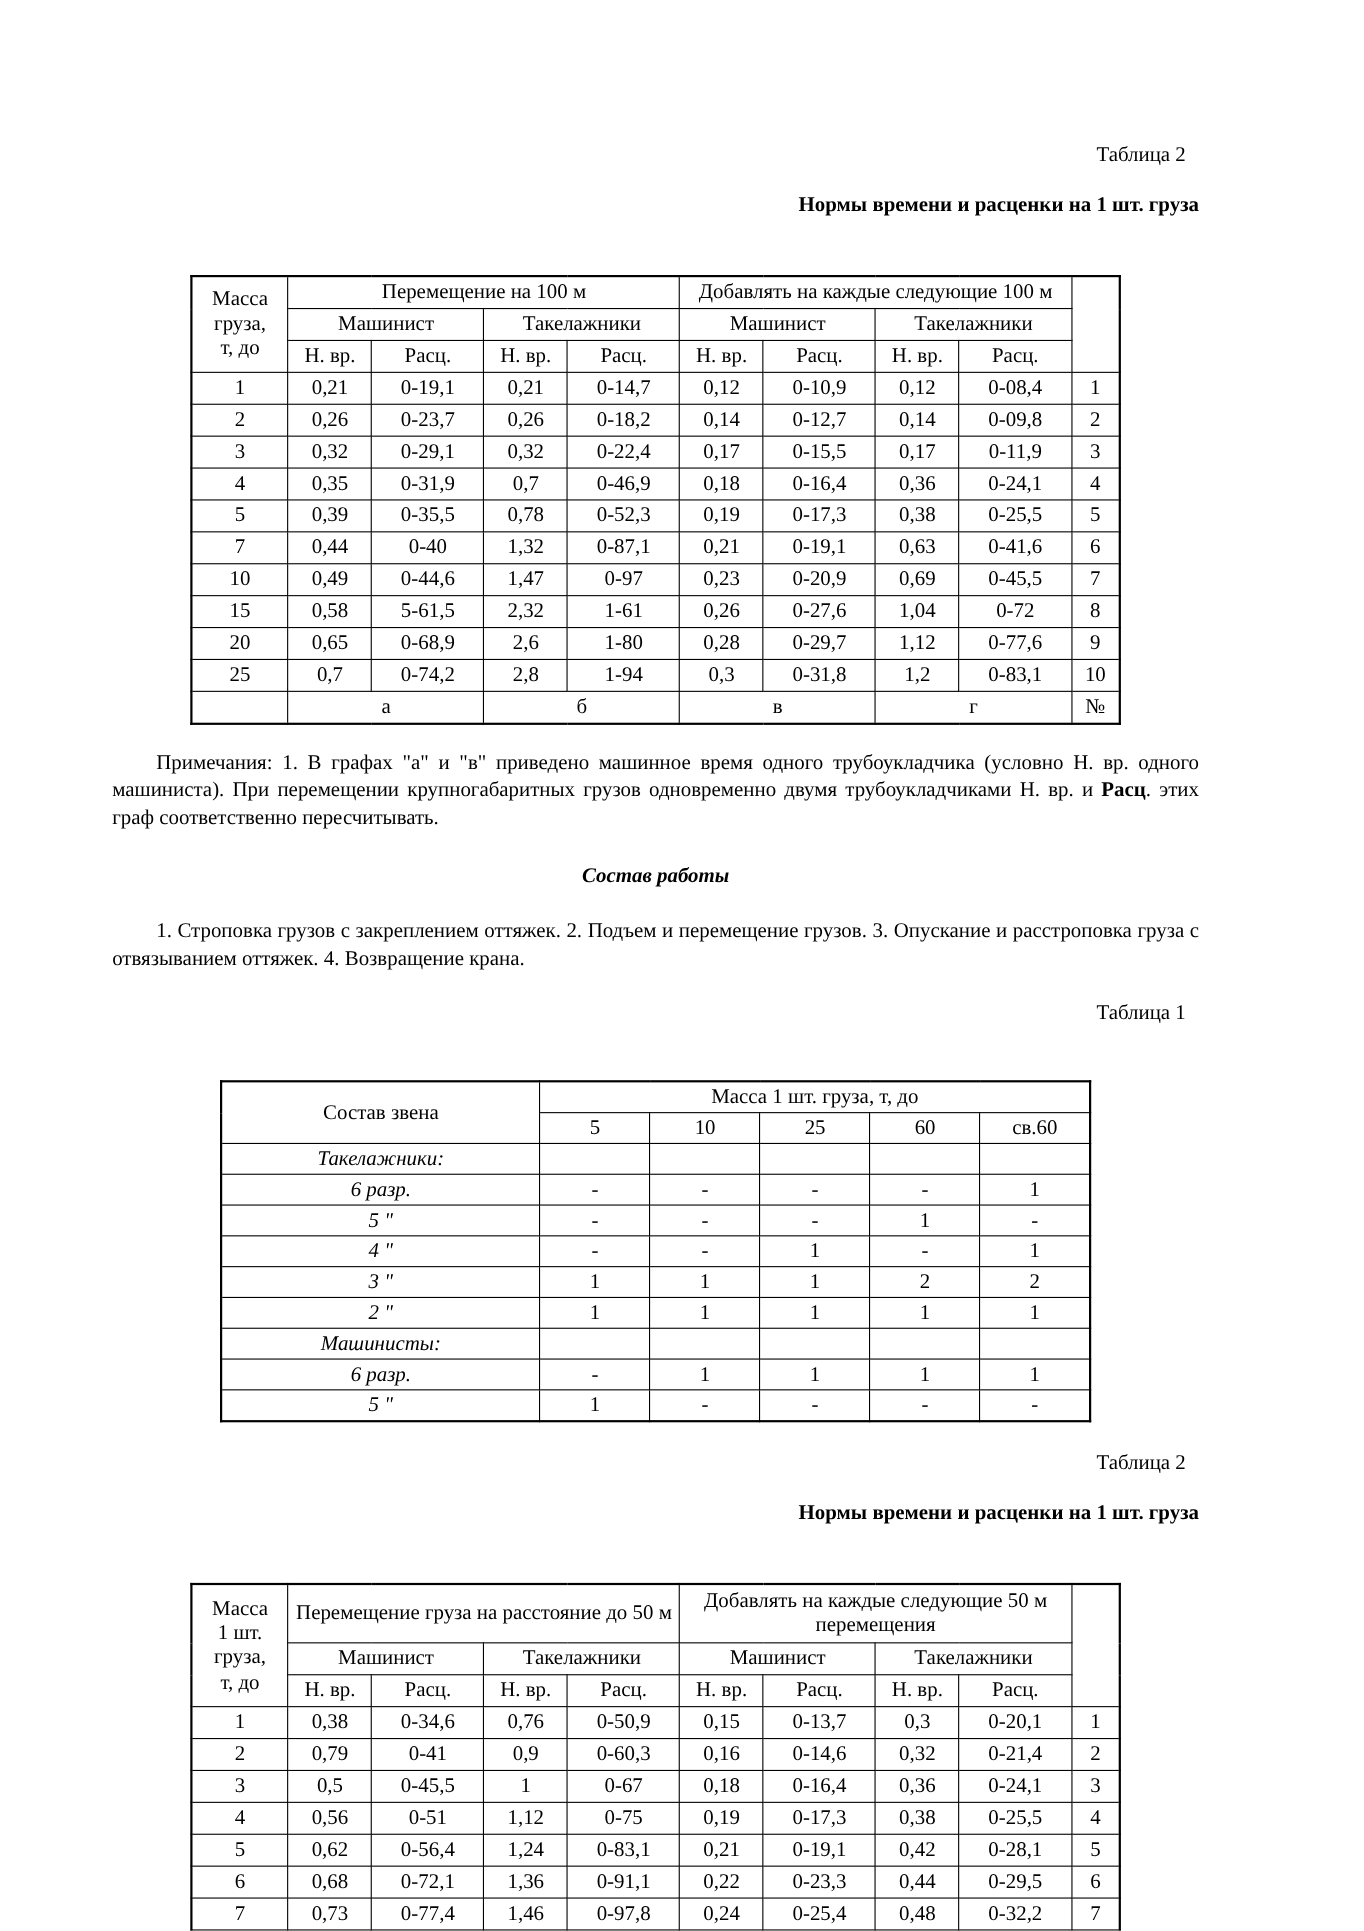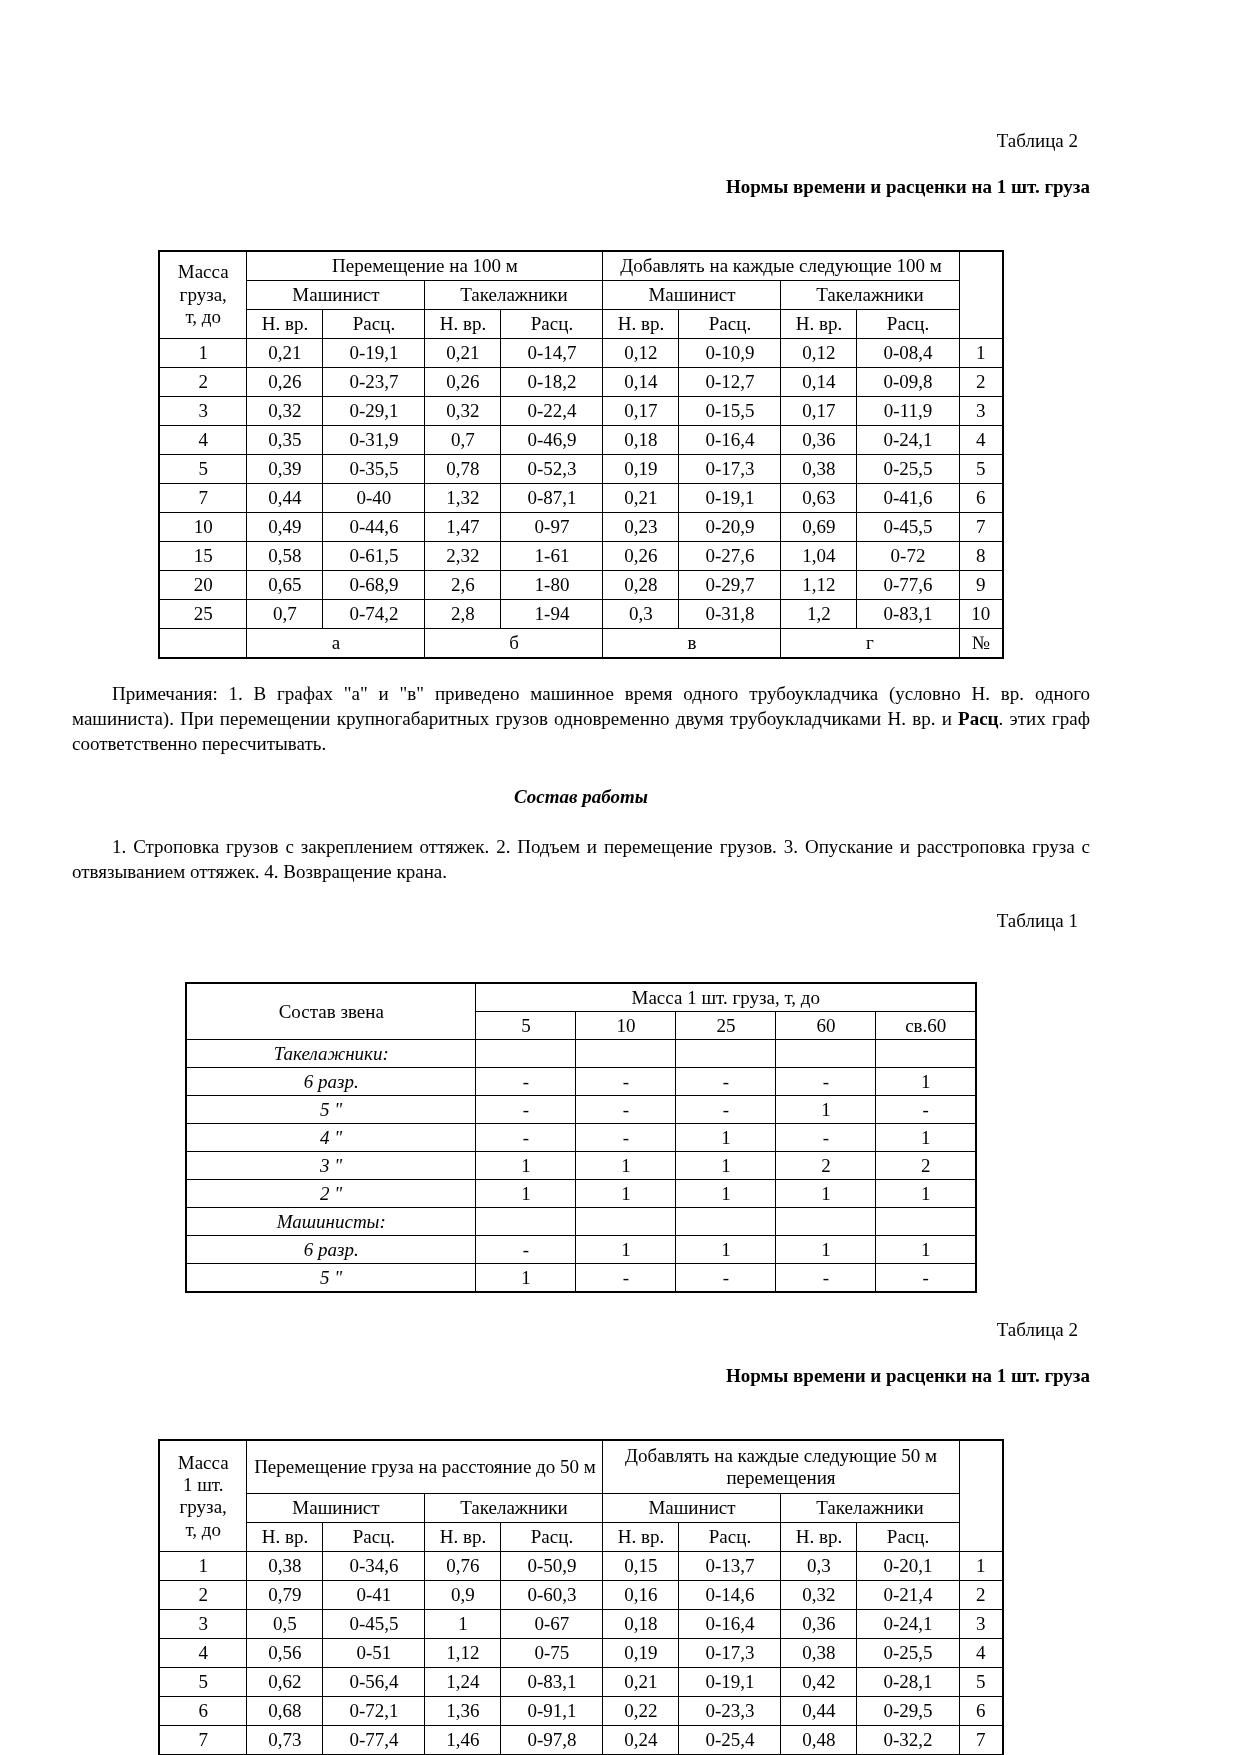--- a/index.html
+++ b/index.html
@@ -12,21 +12,21 @@
     height: 1755px;
     font-family: "Liberation Serif", "DejaVu Serif", serif;
     color: #000000;
     position: relative;
     overflow: hidden;
   }
   .page {
     width: 1240px;
     height: 1755px;
     box-sizing: border-box;
-    padding: 130px 150px 0 72px;
+    padding: 130px 150px 0 102px;
     position: relative;
   }
 
   .tbl-caption {
     text-align: right;
     font-size: 19px;
     margin: 0;
     padding-right: 12px;
   }
   .doc-title {
@@ -227,21 +227,21 @@
             <td class="b">0-97</td>
             <td>0,23</td>
             <td class="b">0-20,9</td>
             <td>0,69</td>
             <td class="b">0-45,5</td>
             <td>7</td>
           </tr>
           <tr>
             <td>15</td>
             <td>0,58</td>
-            <td class="b">0-61,5</td>
+            <td class="b">5-61,5</td>
             <td>2,32</td>
             <td class="b">1-61</td>
             <td>0,26</td>
             <td class="b">0-27,6</td>
             <td>1,04</td>
             <td class="b">0-72</td>
             <td>8</td>
           </tr>
           <tr>
             <td>20</td>

